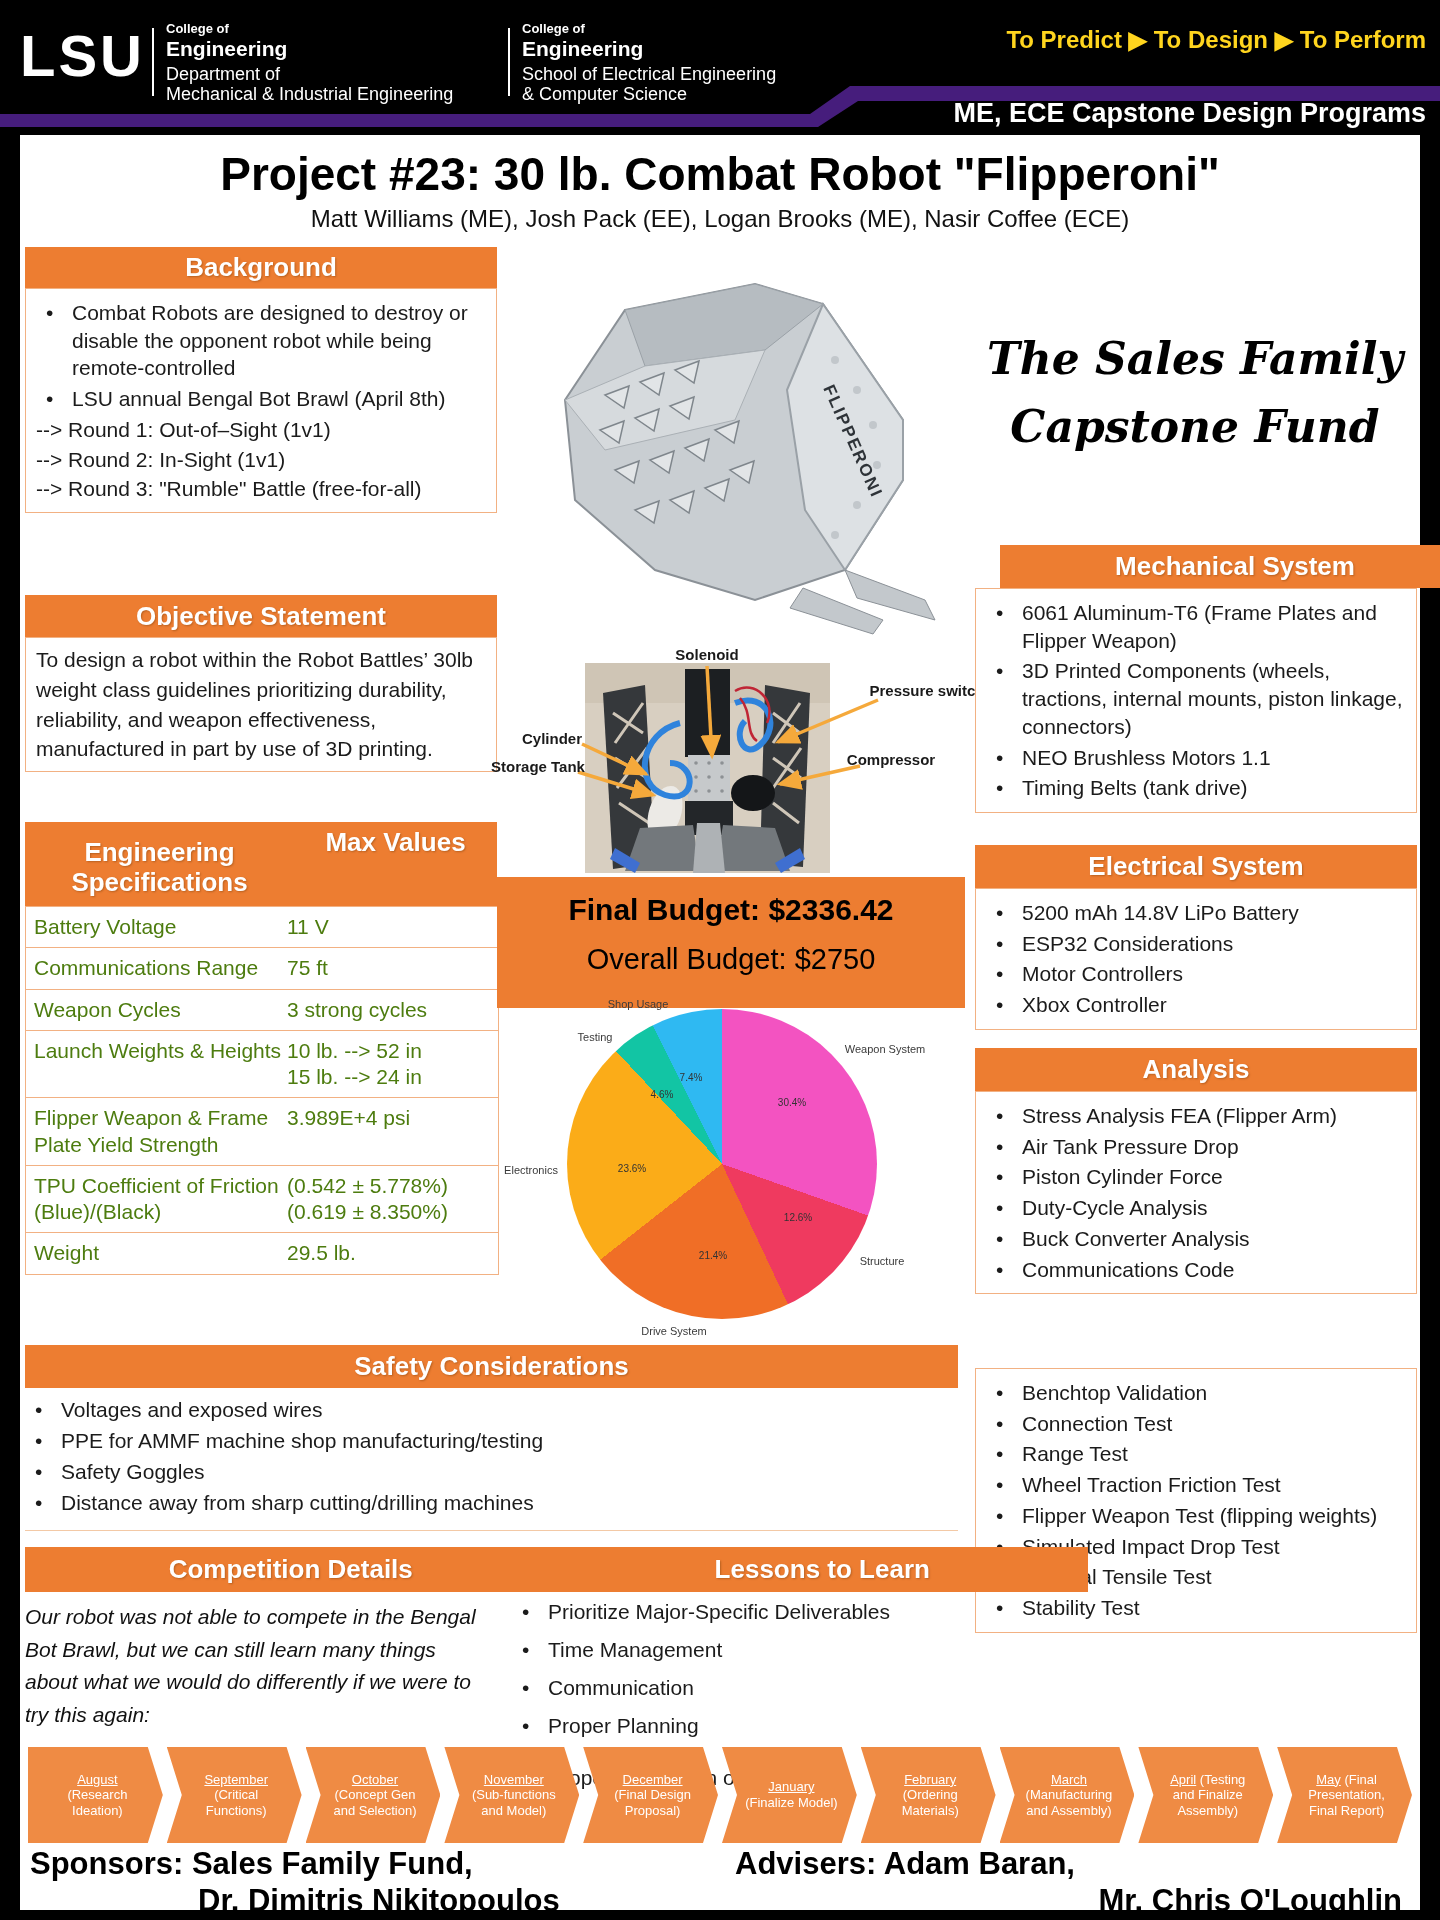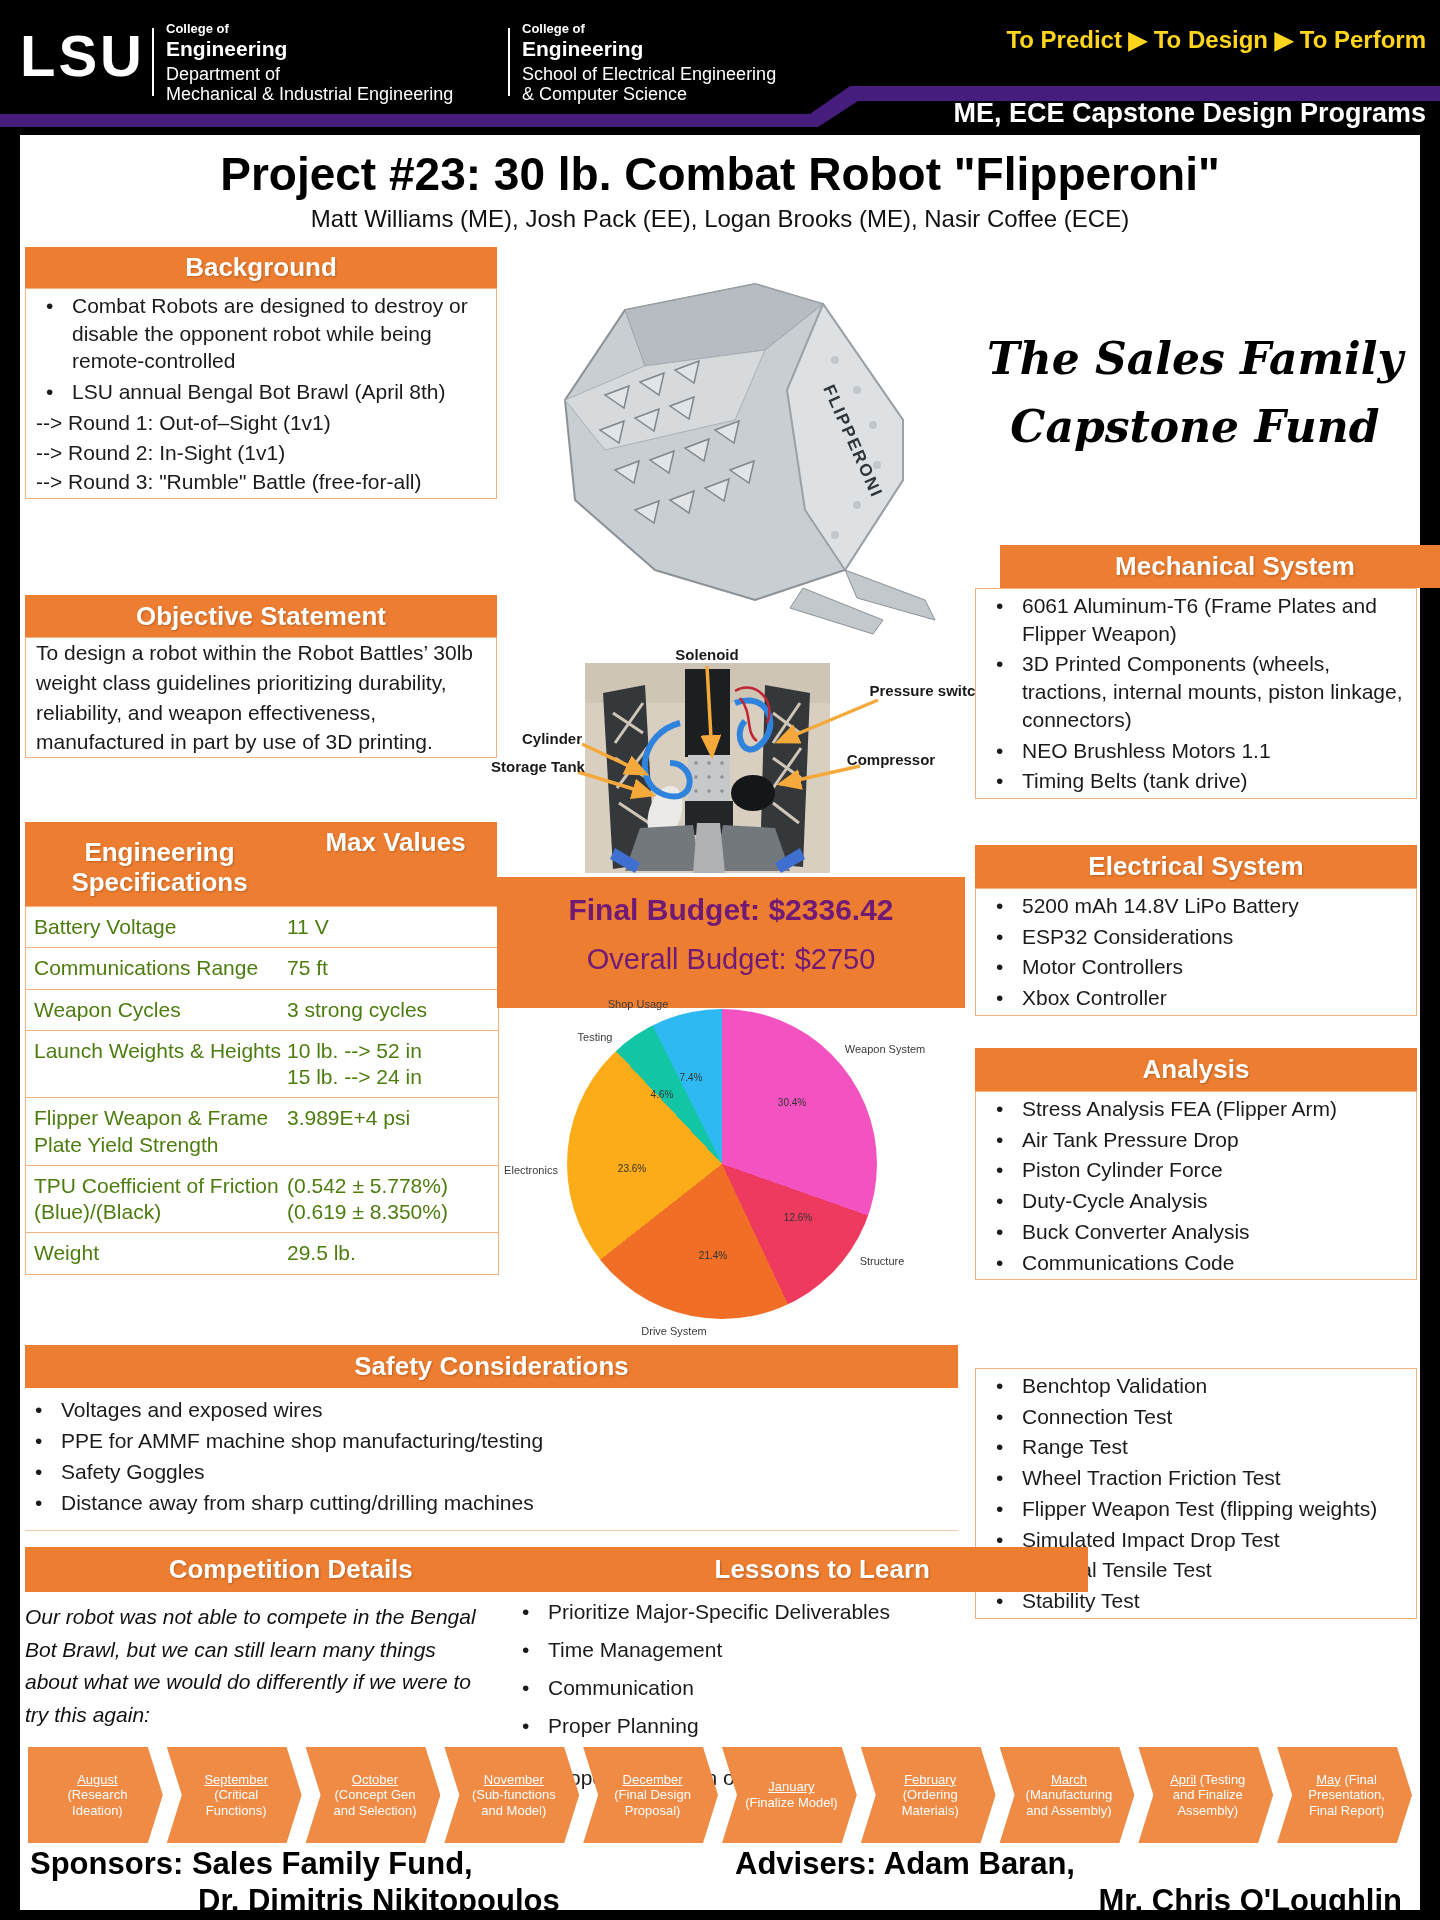--- a/index.html
+++ b/index.html
@@ -18,32 +18,32 @@
   #stripe{position:absolute;left:0;top:0;}
   
   #content{position:absolute;left:20px;top:135px;width:1400px;height:1775px;background:#fff;}
   .abs{position:absolute;}
   #page-title{left:0;top:12px;width:100%;text-align:center;font-size:46px;font-weight:bold;color:#000;}
   #authors{left:0;top:70px;width:100%;text-align:center;font-size:24px;color:#111;}
   
   .sec-hd{background:#ED7D31;color:#fff;font-weight:bold;font-size:26px;display:flex;
           align-items:center;justify-content:center;text-shadow:1px 1px 2px rgba(90,45,0,.35);}
   .sec-bd{background:#fff;border:1.5px solid #F2B183;font-size:21px;color:#1b1b1b;
-          padding:0 10px;line-height:1.32;}
+          padding:7px 10px;line-height:1.32;}
   .bullet{position:relative;padding-left:36px;margin:3px 0;}
   .bullet::before{content:"•";position:absolute;left:10px;top:0;}
   .plain{margin:2px 0;}
   
   #spec-hd{display:grid;grid-template-columns:57% 43%;align-items:center;padding:4px 0;}
   #spec-hd .t{text-align:center;line-height:1.15;}
   #spec-tbl{border:1.5px solid #F2B183;background:#fff;font-size:21px;color:#4d7c0f;}
   .srow{display:grid;grid-template-columns:55% 45%;padding:7px 4px 7px 8px;line-height:1.25;}
   .srow + .srow{border-top:1.5px solid #F2B183;}
   
-  #budget{background:#ED7D31;color:#701a75;text-align:center;padding-top:16px;}
+  #budget{background:#ED7D31;color:#000000;text-align:center;padding-top:16px;}
   #budget .b1{font-size:30px;font-weight:bold;margin-bottom:16px;}
   #budget .b2{font-size:29px;}
   
   #pie-wrap{width:465px;height:345px;}
   #pie{position:absolute;left:67px;top:14px;width:310px;height:310px;border-radius:50%;}
   .pl{position:absolute;transform:translate(-50%,-50%);font-size:11px;color:#3a3a3a;white-space:nowrap;}
   .pv{position:absolute;transform:translate(-50%,-50%);font-size:10px;color:#333;white-space:nowrap;}
   .cl-0{left:385px;top:54px;} .cl-1{left:382px;top:266px;} .cl-2{left:174px;top:336px;}
   .cl-3{left:31px;top:175px;} .cl-4{left:95px;top:42px;}  .cl-5{left:138px;top:9px;}
   .pv-0{left:292px;top:107px;} .pv-1{left:298px;top:222px;} .pv-2{left:213px;top:260px;}

